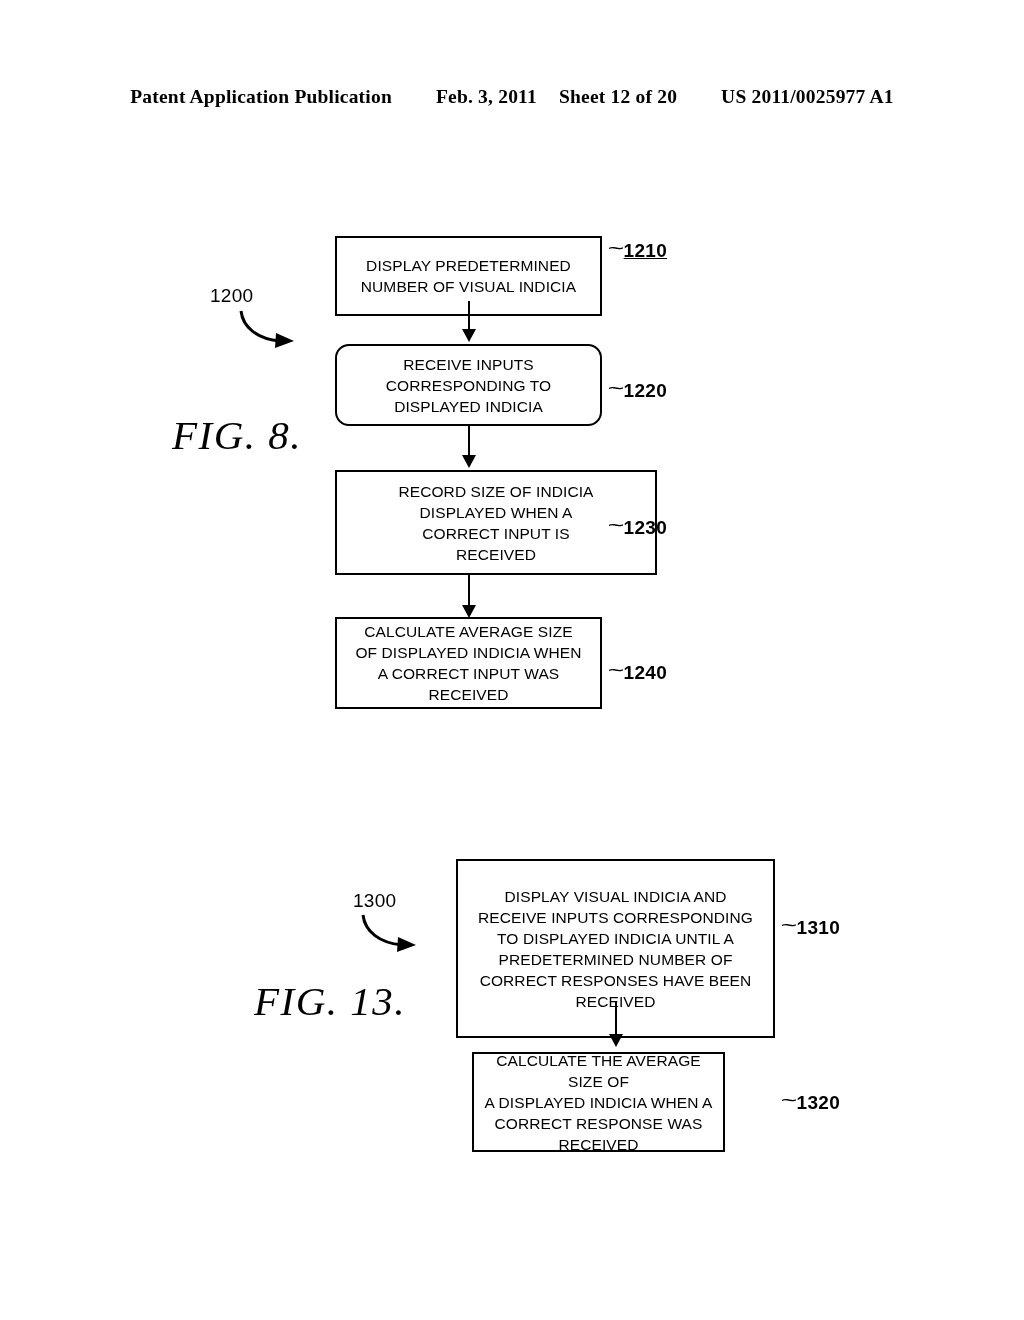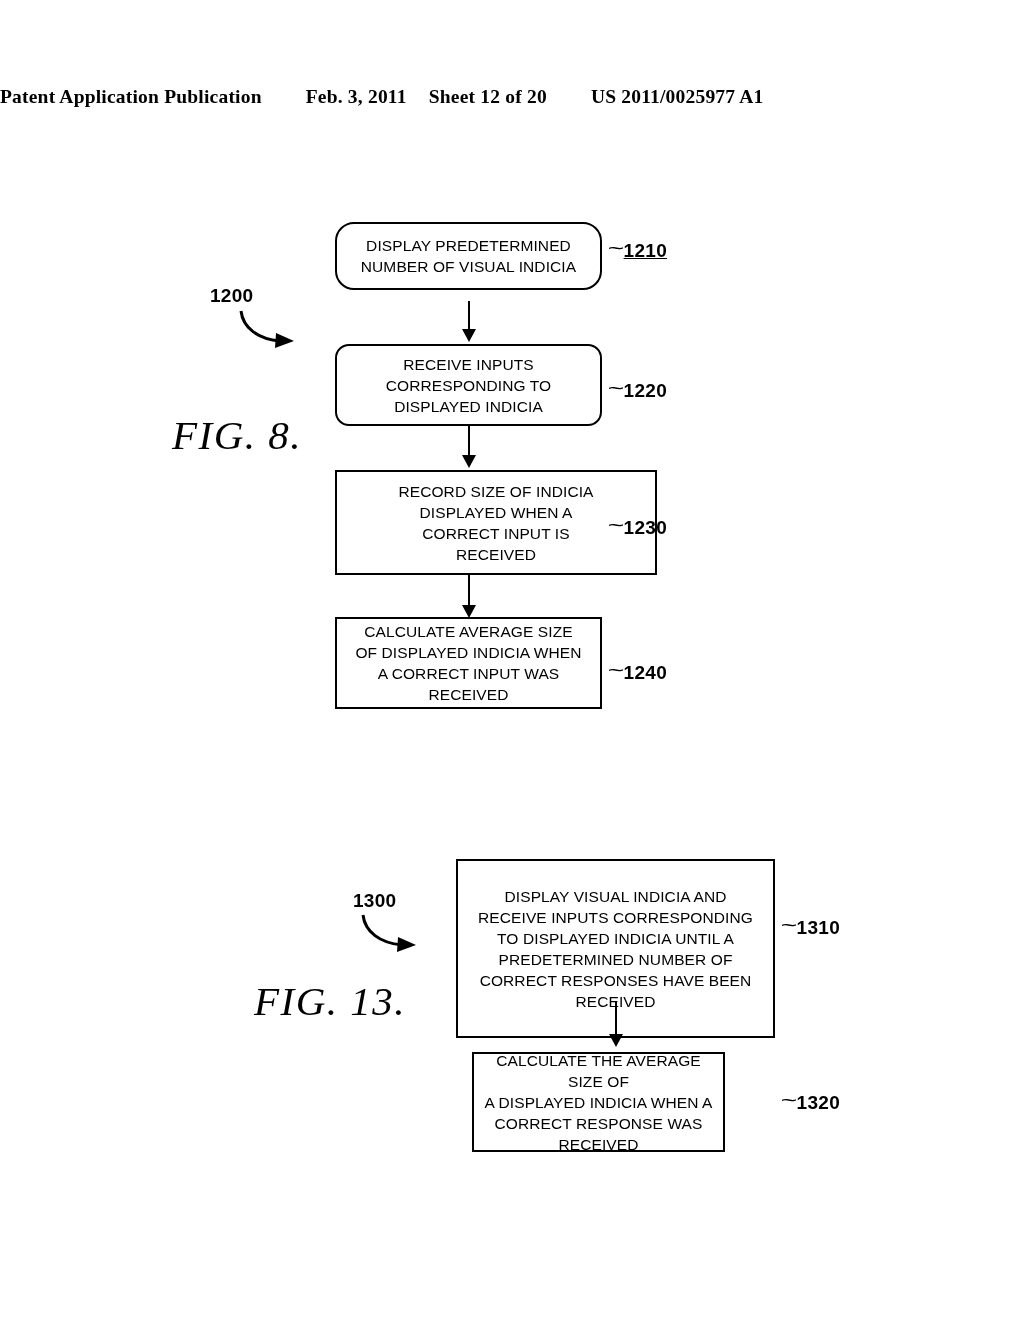--- a/index.html
+++ b/index.html
@@ -16,21 +16,21 @@
     font-family: "Liberation Sans", sans-serif;
     color: #000000;
   }
 
   
   #page-header {
     position: absolute;
     left: 0;
     top: 86px;
     width: 1024px;
-    text-align: left;
+    text-align: center;
     font-family: "Liberation Serif", serif;
     font-weight: bold;
     font-size: 19.5px;
     letter-spacing: 0.2px;
     white-space: nowrap;
   }
   #page-header .hdr-seg { display: inline-block; }
   #page-header .gap-a { display: inline-block; width: 44px; }
   #page-header .gap-b { display: inline-block; width: 22px; }
   #page-header .gap-c { display: inline-block; width: 44px; }
@@ -107,21 +107,21 @@
     font-weight: normal;
     font-size: 21px;
     transform: translateY(-2px) scaleX(1.35);
     margin-right: 1px;
   }
 
   
   .callout-num {
     position: absolute;
     font-family: "Liberation Sans", sans-serif;
-    font-weight: bold;
+    font-weight: normal;
     font-size: 19px;
     letter-spacing: 0.3px;
     white-space: nowrap;
   }
   .callout-arrow { position: absolute; }
 </style>
 </head>
 <body>
 
 <div id="page-header">
@@ -131,21 +131,21 @@
 <div class="figure">
 
   <div class="callout-num" style="left:210px; top:285px;">1200</div>
   <svg class="callout-arrow" style="left:236px; top:308px;" width="72" height="44" viewBox="0 0 72 44">
     <path d="M5,3 C7,20 22,31 44,33" fill="none" stroke="#000" stroke-width="3"></path>
     <path d="M40,25 L58,33 L39,40 Z" fill="#000"></path>
   </svg>
 
   <div class="fig-label" style="left:172px; top:411px;">FIG. 8.</div>
 
-  <div class="pbox" style="left:335px; top:222px; width:267px; height:68px;border-radius:19px;">
+  <div class="pbox" style="left:335px; top:236px; width:267px; height:80px;">
     <div class="ptext">DISPLAY PREDETERMINED
 NUMBER OF VISUAL INDICIA</div>
   </div>
   <div class="refnum" style="left:610px; top:238px;text-decoration:underline;">
     <span class="tilde">~</span><span>1210</span>
   </div>
 
   <div class="connector" style="left:468px; top:301px; height:30px;"></div>
   <div class="arrowhead" style="left:462px; top:329px;"></div>
 

